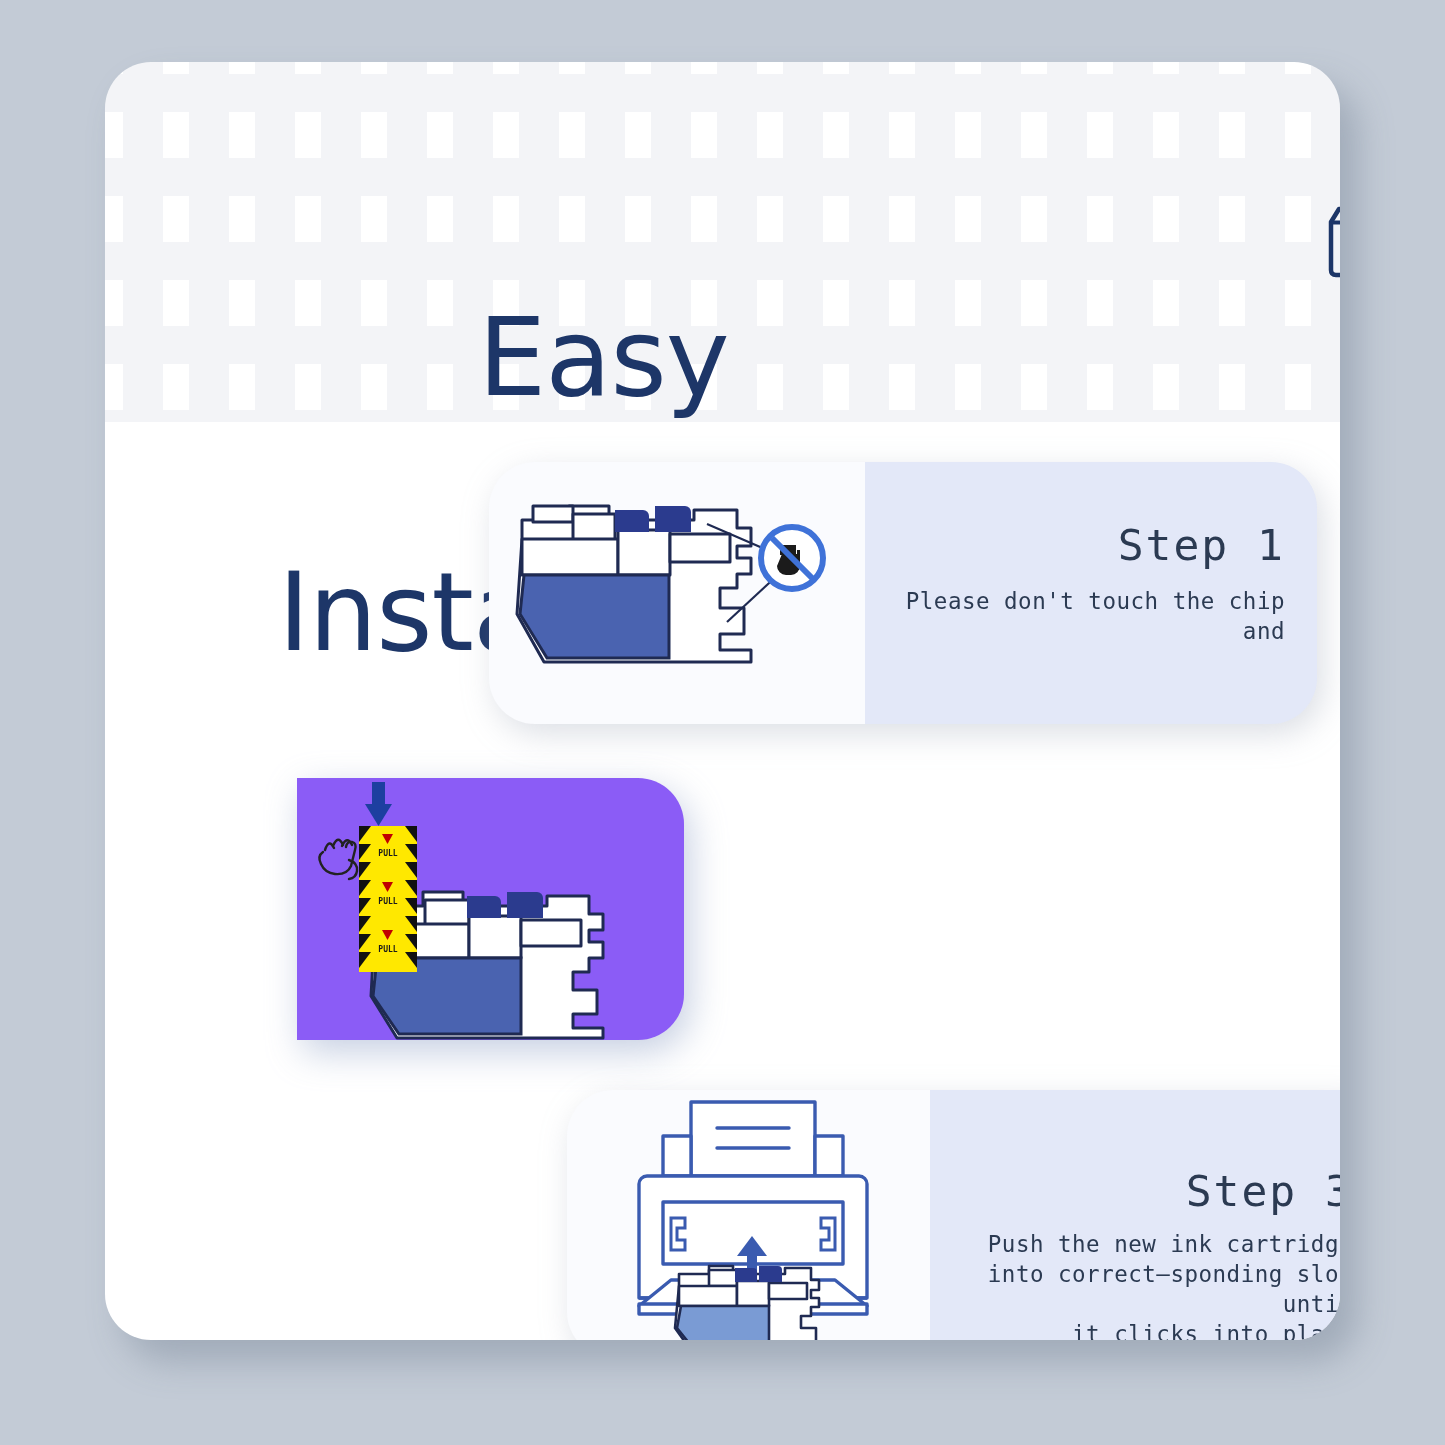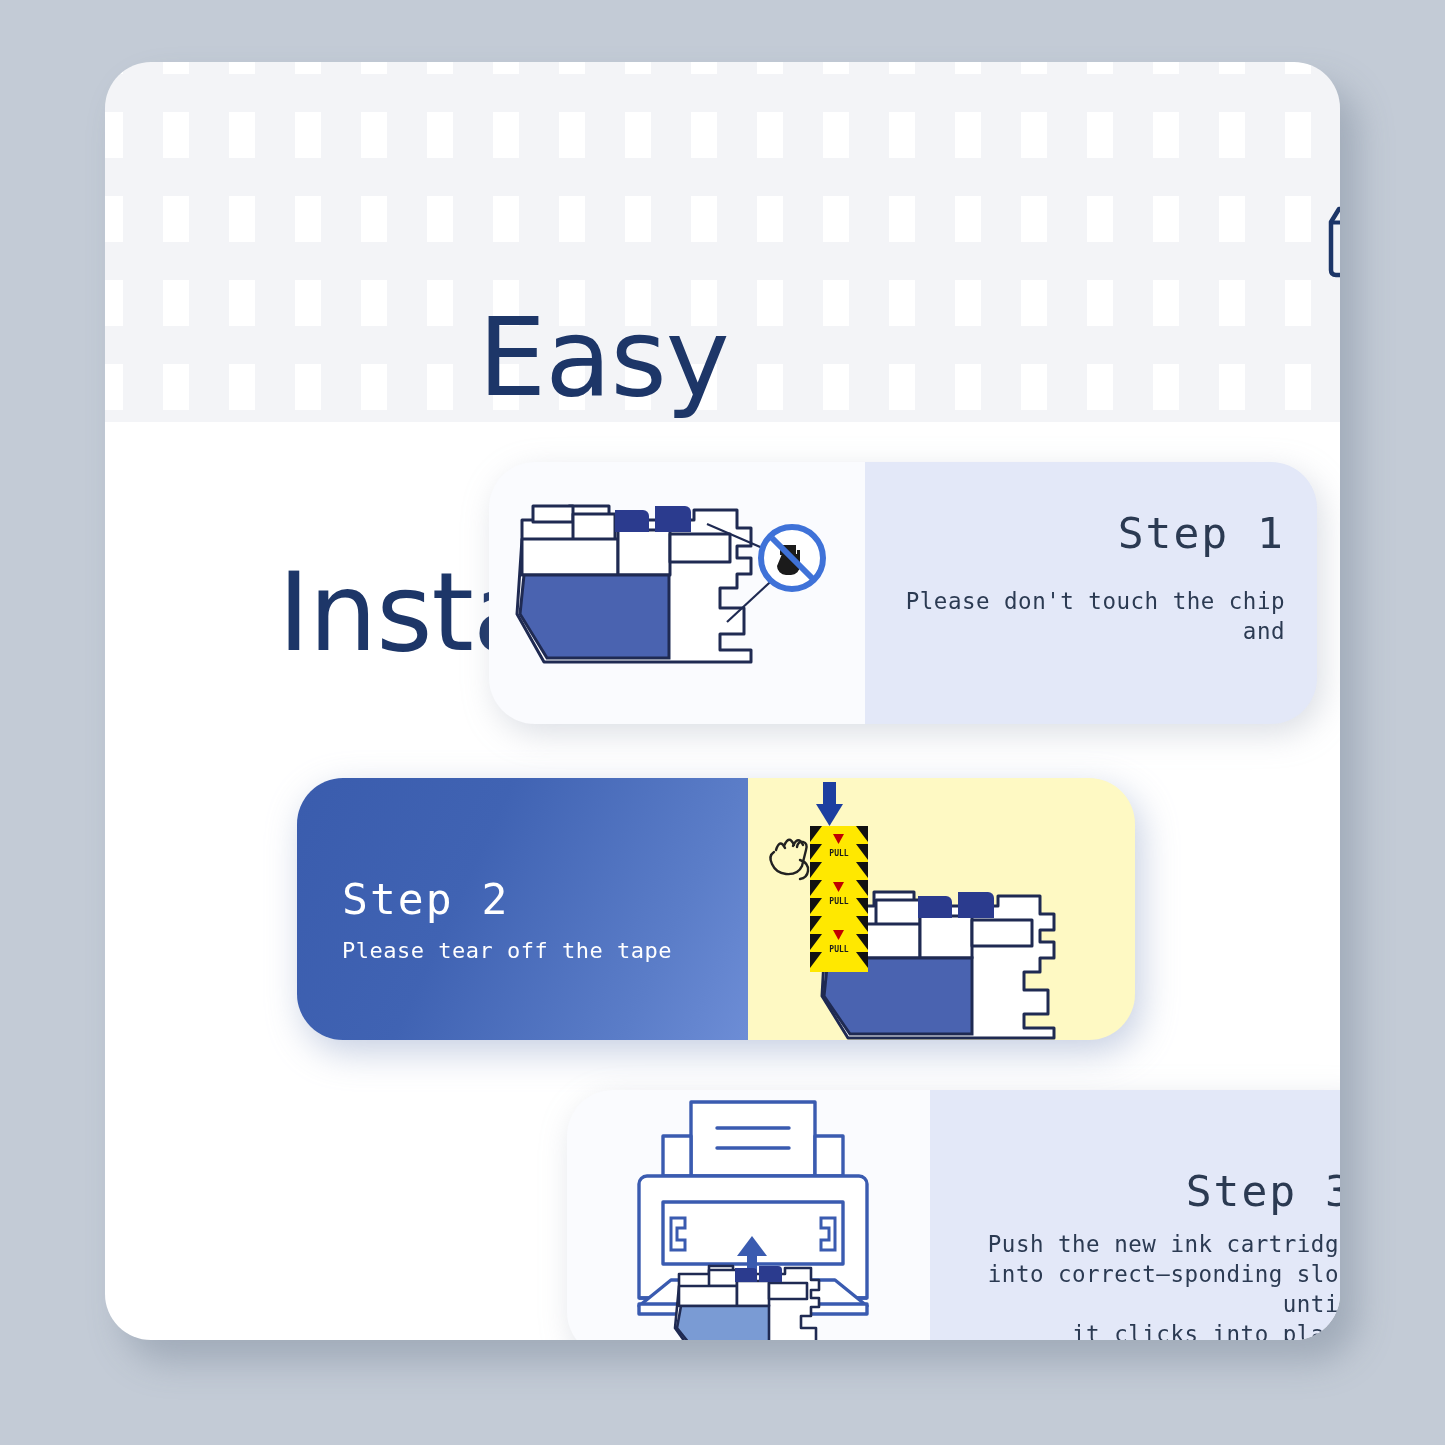--- a/index.html
+++ b/index.html
@@ -59,21 +59,21 @@
     border-radius:46px 0 0 46px;}
   #step1 .txt{width:452px;height:262px;background:#e3e8f8;
     border-radius:0 46px 46px 0;}
 
   
   #step2{left:192px;top:716px;width:838px;height:262px;
     filter:drop-shadow(6px 12px 18px rgba(120,140,185,.42));}
   #step2 .art{width:451px;height:262px;
     background:linear-gradient(115deg,#3a5cad 0%,#4063b3 38%,#5b7dc8 78%,#6d8dd6 100%);
     border-radius:46px 0 0 46px;}
-  #step2 .txt{width:387px;height:262px;background:#fef9c3;
+  #step2 .txt{width:387px;height:262px;background:#8b5cf6;
     border-radius:0 46px 46px 0;}
 
   
   #step3{left:462px;top:1028px;width:818px;height:268px;
     filter:drop-shadow(6px 10px 16px rgba(140,150,170,.30));}
   #step3 .art{width:372px;height:268px;background:#fafbfe;
     border-radius:46px 0 0 46px;}
   #step3 .txt{width:446px;height:268px;background:#e3e8f8;
     border-radius:0 46px 46px 0;padding-left:20px;}
 
@@ -82,21 +82,21 @@
     font-family:"DejaVu Sans Mono", monospace;
     font-size:43px;letter-spacing:2px;color:#2b3a52;
   }
   .step-sub{
     font-family:"DejaVu Sans Mono", monospace;
     font-size:22.5px;letter-spacing:.5px;line-height:1.33;color:#2b3a52;
   }
   .t-right{position:absolute;right:32px;text-align:right;}
   .t-left{position:absolute;left:45px;text-align:left;}
 
-  #s1head{top:46px;}
+  #s1head{top:58px;}
   #s1sub{top:125px;padding-left:40px;}
   #s2head{top:96px;color:#ffffff;}
   #s2sub{top:158px;color:#ffffff;font-size:22px;}
   #s3head{top:76px;}
   #s3sub{top:140px;}
 
   svg{display:block;}
 </style>
 </head>
 <body>
@@ -155,26 +155,20 @@
       </div>
       <div class="pane txt">
         <div class="step-head t-right" id="s1head">Step 1</div>
         <div class="step-sub t-right" id="s1sub">
           <div>Please don't touch the chip and</div>
         </div>
       </div>
     </div>
 
     <div class="step-card" id="step2">
-      <div class="pane art">
-        <div class="step-head t-left" id="s2head">Step 2</div>
-        <div class="step-sub t-left" id="s2sub">
-          <div>Please tear off the tape</div>
-        </div>
-      </div>
       <div class="pane txt">
         <svg width="387" height="262" viewBox="0 0 387 262">
 
           <g fill="#1d3fa0">
             <rect x="75" y="4" width="13" height="24"></rect>
             <path d="M68 26 L95 26 L81.5 48 Z"></path>
           </g>
 
           <g fill="none" stroke="#222" stroke-width="2.4" stroke-linejoin="round" stroke-linecap="round">
             <path d="M28 72 q4 -12 9 -2"></path>

